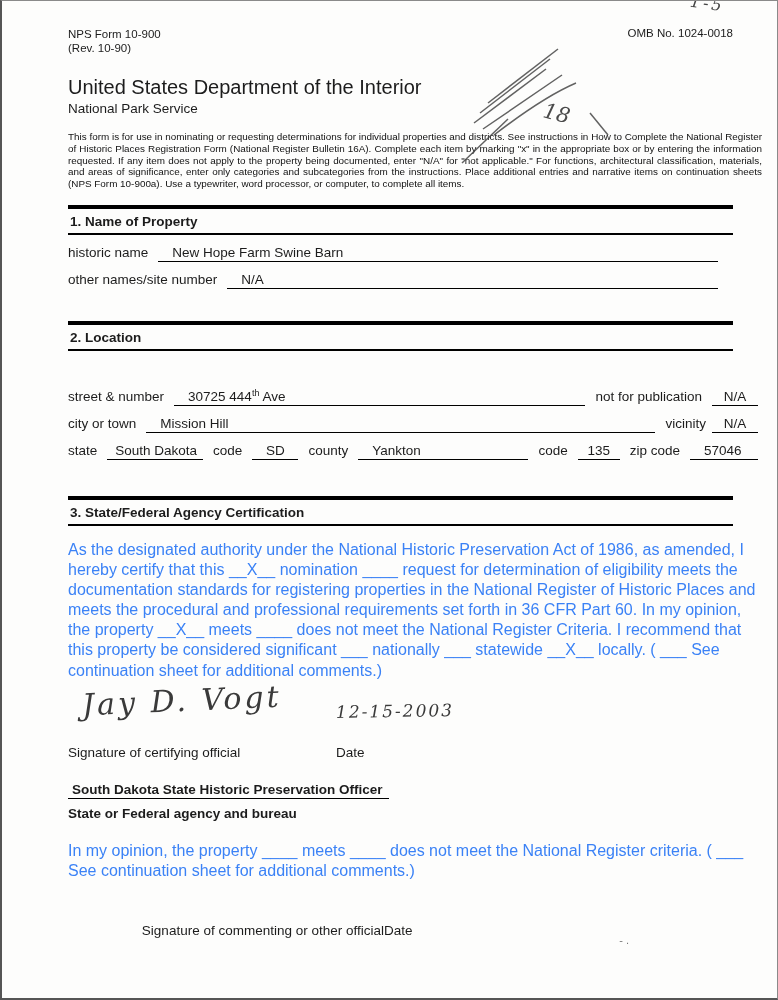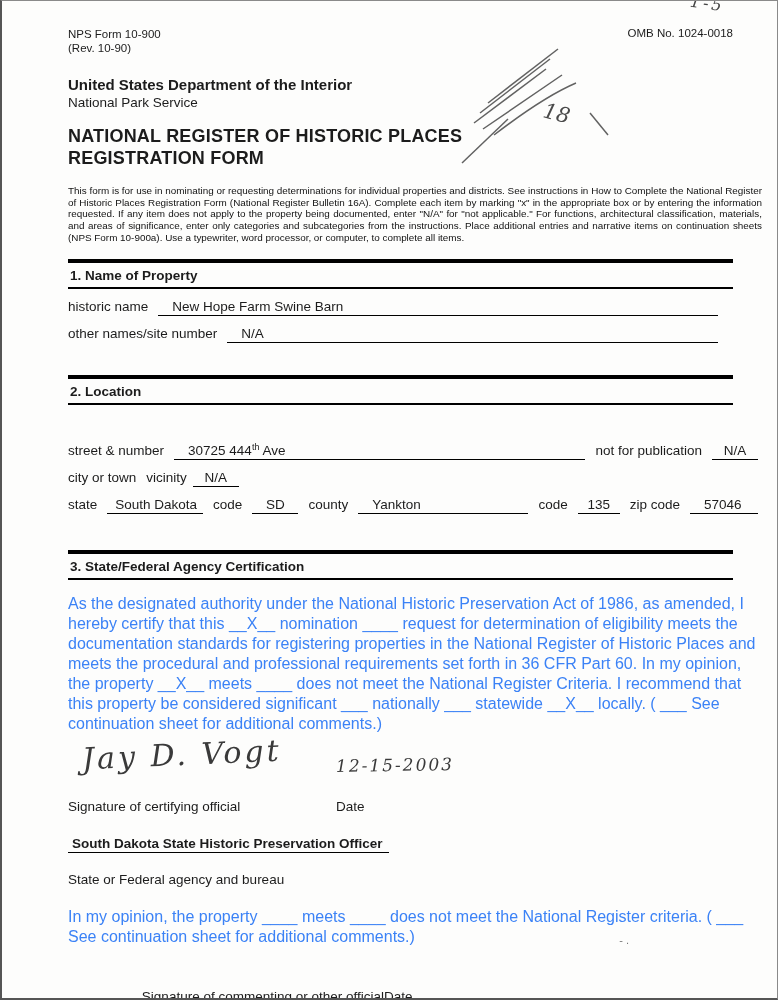--- a/index.html
+++ b/index.html
@@ -15,21 +15,21 @@
     font-family: "Liberation Sans", sans-serif;
     color: #1c1c1c;
     overflow: hidden;
   }
   .content { padding: 26px 44px 0 66px; }
 
   .top-row { display:flex; justify-content: space-between; font-size: 11.5px; }
   .form-id div { line-height: 1.25; }
 
   .dept-block { margin-top: 20px; }
-  .dept { font-size: 15px; font-weight: bold; }
+  .dept { font-size: 20px; font-weight: normal; }
   .service { font-size: 13.5px; margin-top: 2px; }
 
   .main-title { margin-top: 16px; font-size: 18px; font-weight: bold; line-height: 1.22; letter-spacing: 0.2px; }
 
   .instructions {
     margin-top: 15px;
     font-size: 9.9px;
     line-height: 1.2;
     color: #111;
     width: 694px;
@@ -67,21 +67,21 @@
   .sig-date {
     position: absolute; left: 268px; top: 14px;
     font-size: 17px; letter-spacing: 2px;
     transform: rotate(-1deg);
   }
   .sig-labels { display: flex; font-size: 13.5px; margin-top: 0; }
   .sig-label-left { width: 268px; }
 
   .agency-block { margin-top: 22px; font-size: 13.5px; }
   .agency-name { display: inline-block; border-bottom: 1.2px solid #000; padding: 0 6px 1px 4px; font-weight: bold; }
-  .agency-caption { margin-top: 19px; }
+  .agency-caption { margin-top: 7px; font-weight: bold; }
 
   .opinion-text { margin-top: 20px; }
 
   .commenting-row { display: flex; font-size: 13.5px; margin-top: 42px; text-align: right; }
   .commenting-label { width: 316px; }
 
   
   .stamp { position: absolute; left: 448px; top: 44px; }
   .stamp text { font-family: "DejaVu Serif", serif; font-style: italic; fill: #4a4a4a; }
 
@@ -124,24 +124,20 @@
         <div>(Rev. 10-90)</div>
       </div>
       <div>OMB No. 1024-0018</div>
     </div>
 
     <div class="dept-block">
       <div class="dept">United States Department of the Interior</div>
       <div class="service">National Park Service</div>
     </div>
 
-    <div class="main-title">
-      <div>NATIONAL REGISTER OF HISTORIC PLACES</div>
-      <div>REGISTRATION FORM</div>
-    </div>
 
     <div class="instructions">This form is for use in nominating or requesting determinations for individual properties and districts.  See instructions in How to Complete the National Register of Historic Places Registration Form (National Register Bulletin 16A).  Complete each item by marking "x" in the appropriate box or by entering the information requested.  If any item does not apply to the property being documented, enter "N/A" for "not applicable."  For functions, architectural classification, materials, and areas of significance, enter only categories and subcategories from the instructions.  Place additional entries and narrative items on continuation sheets (NPS Form 10-900a).  Use a typewriter, word processor, or computer, to complete all items.</div>
 
     <div class="section-heading" style="margin-top:15px;">
       <div class="rule-thick"></div>
       <div class="heading-text">1. Name of Property</div>
       <div class="rule-thin"></div>
     </div>
 
     <div class="rows" style="margin-top:8px; width:650px;">
@@ -163,20 +159,21 @@
 
     <div class="rows" style="margin-top:36px; width:690px;">
       <div class="row">
         <span class="label">street &amp; number</span>
         <span class="fill grow gap-l"><span><span>30725 444</span><sup>th</sup><span> Ave</span></span></span>
         <span class="label gap-l">not for publication</span>
         <span class="fill small gap-l"><span>N/A</span></span>
       </div>
       <div class="row">
         <span class="label">city or town</span>
+        <span class="fill grow gap-l"><span>Mission Hill</span></span>
         <span class="label gap-l">vicinity</span>
         <span class="fill small" style="margin-left:6px;"><span>N/A</span></span>
       </div>
       <div class="row">
         <span class="label">state</span>
         <span class="fill gap-l" style="padding-left:8px;"><span>South Dakota</span></span>
         <span class="label gap-l">code</span>
         <span class="fill small gap-l" style="min-width:34px;"><span>SD</span></span>
         <span class="label gap-l">county</span>
         <span class="fill grow gap-l"><span>Yankton</span></span>

